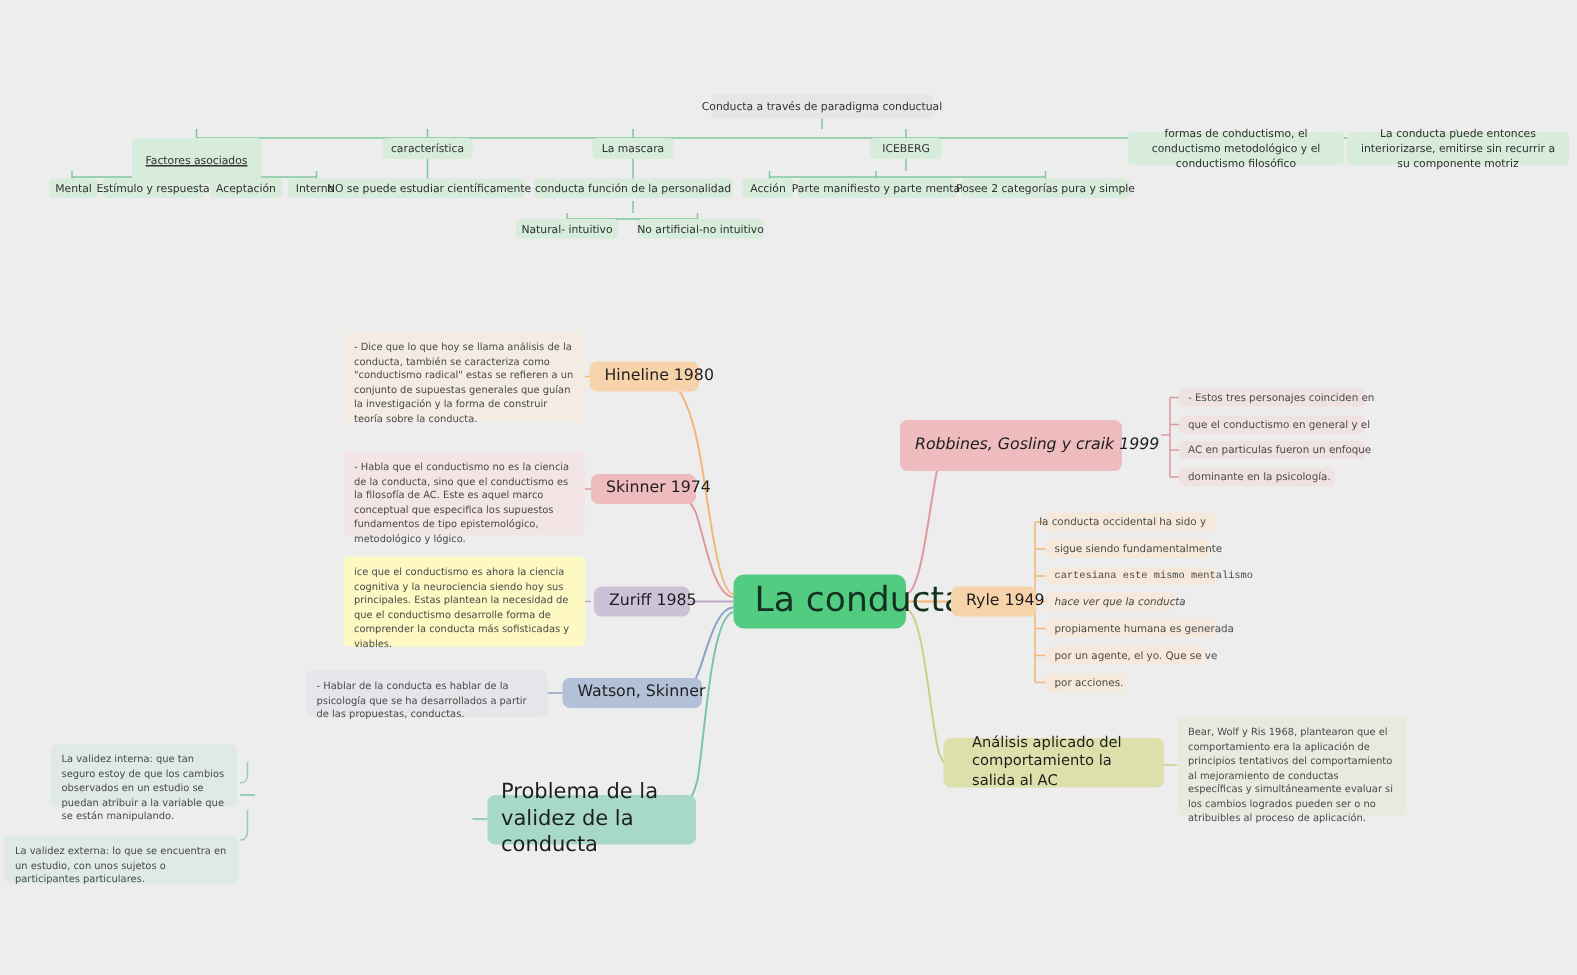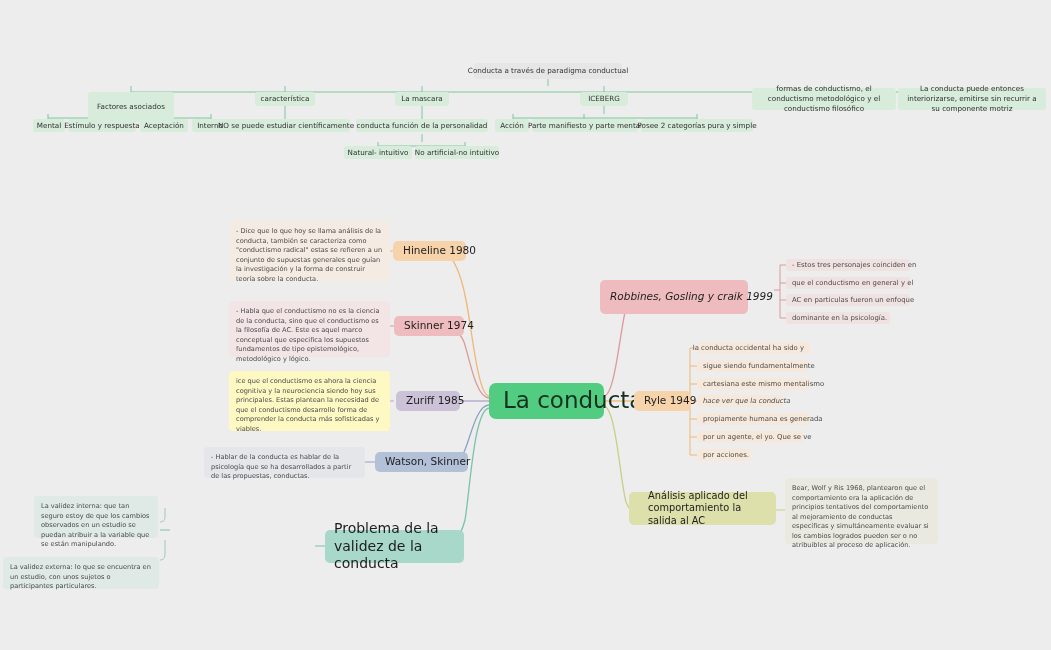--- a/index.html
+++ b/index.html
@@ -172,21 +172,21 @@
       <path d="M684,401 L690,401"></path>
     </g>
 
     <path d="M775,510 L785,510" fill="none" stroke="#c8cf86" stroke-width="1"></path>
   </svg>
 
   <div class="node tnode root" style="left:474px;top:63px;width:148px;height:16px;">
     <span>Conducta a través de paradigma conductual</span>
   </div>
 
-  <div class="node tnode" style="left:88px;top:92px;width:86px;height:30px;">
+  <div class="node tnode" style="left:88px;top:92px;width:86px;height:30px;text-decoration:underline;">
     <span>Factores asociados</span>
   </div>
   <div class="node tnode" style="left:255px;top:92px;width:60px;height:14px;">
     <span>característica</span>
   </div>
   <div class="node tnode" style="left:395px;top:92px;width:54px;height:14px;">
     <span>La mascara</span>
   </div>
   <div class="node tnode" style="left:580px;top:92px;width:48px;height:14px;">
     <span>ICEBERG</span>
@@ -214,21 +214,21 @@
   <div class="node tnode" style="left:222px;top:119px;width:128px;height:13px;">
     <span>NO se puede estudiar científicamente</span>
   </div>
 
   <div class="node tnode" style="left:356px;top:119px;width:132px;height:13px;">
     <span>conducta función de la personalidad</span>
   </div>
   <div class="node tnode" style="left:344px;top:146px;width:68px;height:13px;">
     <span>Natural- intuitivo</span>
   </div>
-  <div class="node tnode" style="left:415px;top:146px;width:84px;height:13px;">
+  <div class="node tnode" style="left:425px;top:146px;width:84px;height:13px;">
     <span>No artificial-no intuitivo</span>
   </div>
 
   <div class="node tnode" style="left:495px;top:119px;width:34px;height:13px;">
     <span>Acción</span>
   </div>
   <div class="node tnode" style="left:532px;top:119px;width:106px;height:13px;">
     <span>Parte manifiesto y parte mental</span>
   </div>
   <div class="node tnode" style="left:641px;top:119px;width:112px;height:13px;">
@@ -296,21 +296,21 @@
   <div class="node pill c-pinkpill" style="left:786px;top:312px;width:104px;height:12px;">
     <span>dominante en la psicología.</span>
   </div>
 
   <div class="node pill c-orangepill" style="left:697px;top:342px;width:113px;height:12px;justify-content:flex-end;">
     <span> la conducta occidental ha sido y</span>
   </div>
   <div class="node pill c-orangepill" style="left:697px;top:360px;width:110px;height:12px;">
     <span>sigue siendo fundamentalmente</span>
   </div>
-  <div class="node pill c-orangepill" style="left:697px;top:378px;width:113px;height:12px;">
+  <div class="node pill c-orangepill" style="left:697px;top:378px;width:113px;height:12px;font-family:Liberation Mono, monospace;">
     <span>cartesiana este mismo mentalismo</span>
   </div>
   <div class="node pill c-orangepill" style="left:697px;top:395px;width:86px;height:12px;font-style:italic;">
     <span>hace ver que la conducta</span>
   </div>
   <div class="node pill c-orangepill" style="left:697px;top:413px;width:113px;height:12px;">
     <span>propiamente humana es generada</span>
   </div>
   <div class="node pill c-orangepill" style="left:697px;top:431px;width:106px;height:12px;">
     <span>por un agente, el yo. Que se ve</span>

